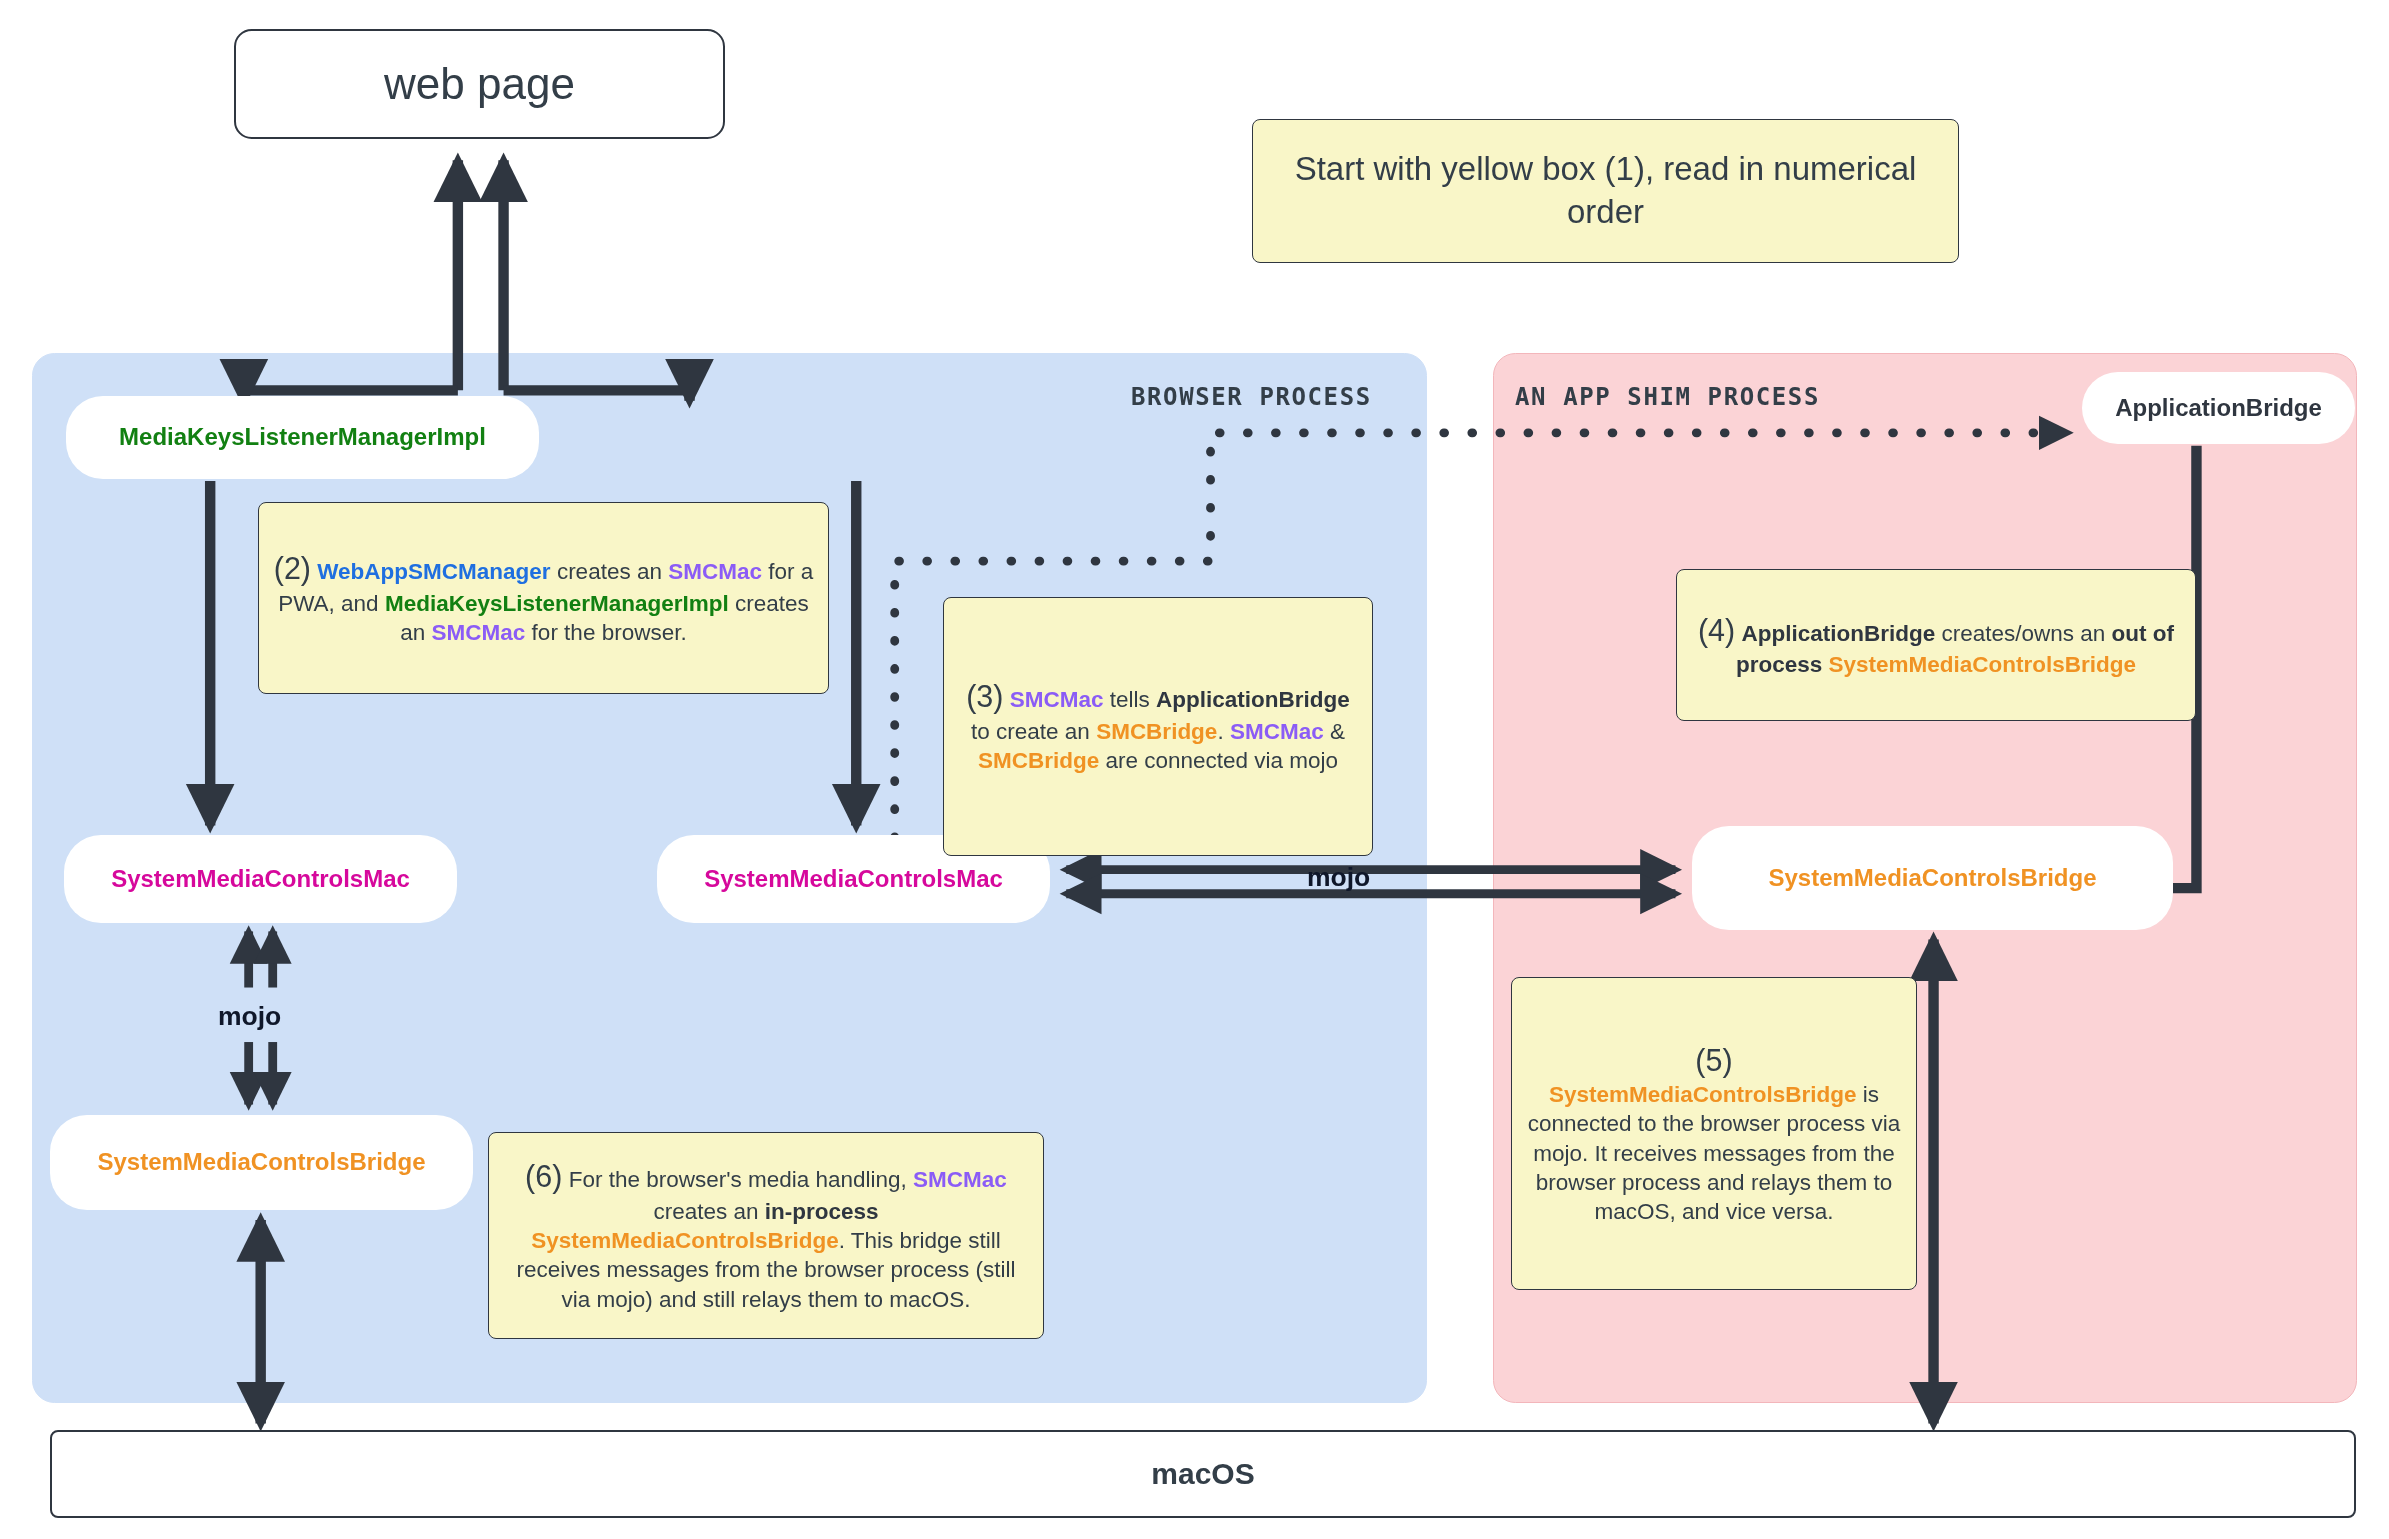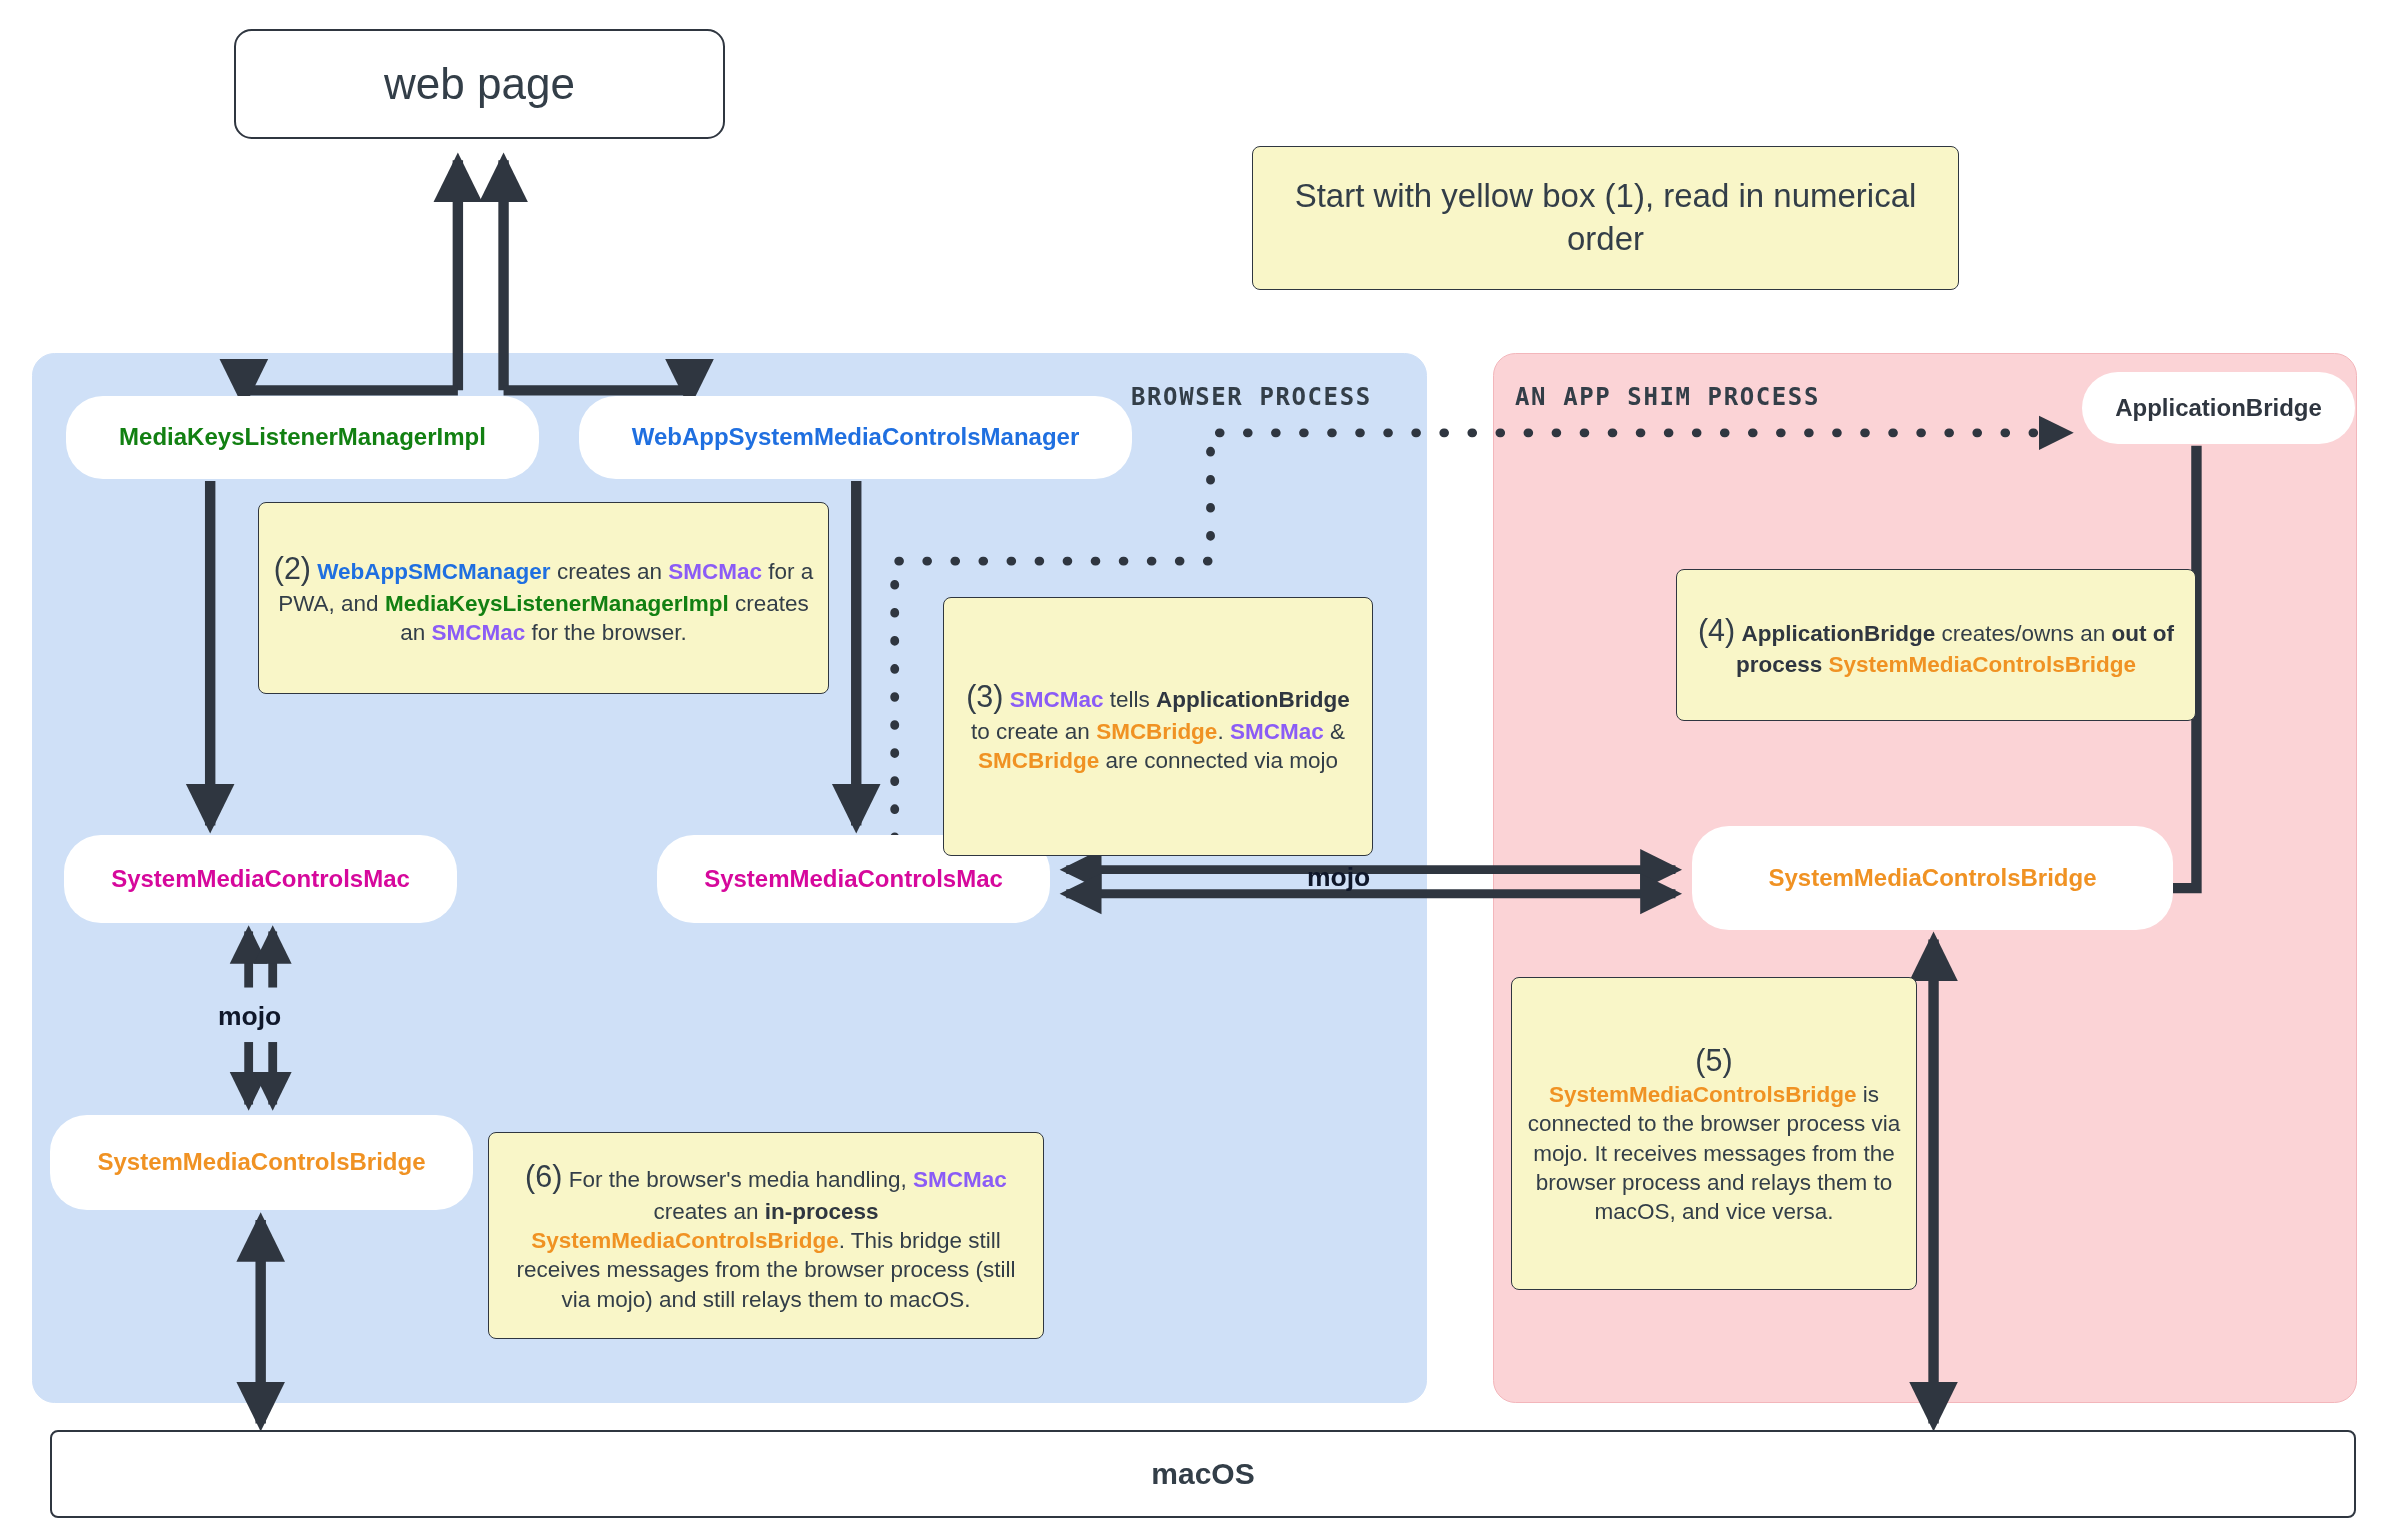--- a/index.html
+++ b/index.html
@@ -106,21 +106,21 @@
   .note .num{ font-size:30.5px; color:#333e48; }
   .c-blue  { color:#1f6fe0; font-weight:bold; }
   .c-green { color:#128012; font-weight:bold; }
   .c-pink  { color:#8b5cf6; font-weight:bold; }
   .c-orange{ color:#f09223; font-weight:bold; }
   .c-dark  { color:#2f3640; font-weight:bold; }
 
   #note-1{ left:525px;  top:178px;  width:675px; height:122px; }
   #note-legend{
     left:1252px; top:119px; width:707px; height:144px;
-    font-size:33px; line-height:1.30; border-color:#2f3640;margin-top:27px;
+    font-size:33px; line-height:1.30; border-color:#2f3640;
   }
   #note-2{ left:258px;  top:502px;  width:571px; height:192px; }
   #note-3{ left:943px; top:597px;  width:430px; height:259px; }
   #note-4{ left:1676px; top:525px;  width:520px; height:152px;margin-top:44px; }
   #note-5{ left:1511px; top:977px; width:406px; height:313px; }
   #note-6{ left:488px;  top:1132px; width:556px; height:207px; }
 
   
   #wires{
     position:absolute; left:0; top:0; width:2389px; height:1539px;
@@ -204,21 +204,20 @@
     
     <path d="M 2412 1172 L 2412 1776" stroke="#2f3640" stroke-width="13" fill="none" marker-start="url(#ah)" marker-end="url(#ah)"></path>
   </svg>
 
   <div class="mojo-label" id="mojo-label-left">mojo</div>
   <div class="mojo-label" id="mojo-label-mid">mojo</div>
 
   <div class="plainbox" id="webpage-box">web page</div>
 
   <div class="pill" id="node-mklmi">MediaKeysListenerManagerImpl</div>
-  <div class="pill" id="node-wasmcm">WebAppSystemMediaControlsManager</div>
   <div class="pill" id="node-smcmac-left">SystemMediaControlsMac</div>
   <div class="pill" id="node-smcmac-right">SystemMediaControlsMac</div>
   <div class="pill" id="node-smcbridge-left">SystemMediaControlsBridge</div>
   <div class="pill" id="node-smcbridge-right">SystemMediaControlsBridge</div>
   <div class="pill" id="node-appbridge">ApplicationBridge</div>
 
   <div class="plainbox" id="macos-box">macOS</div>
 
   <div class="note" id="note-legend">Start with yellow box (1), read in numerical order</div>
 

